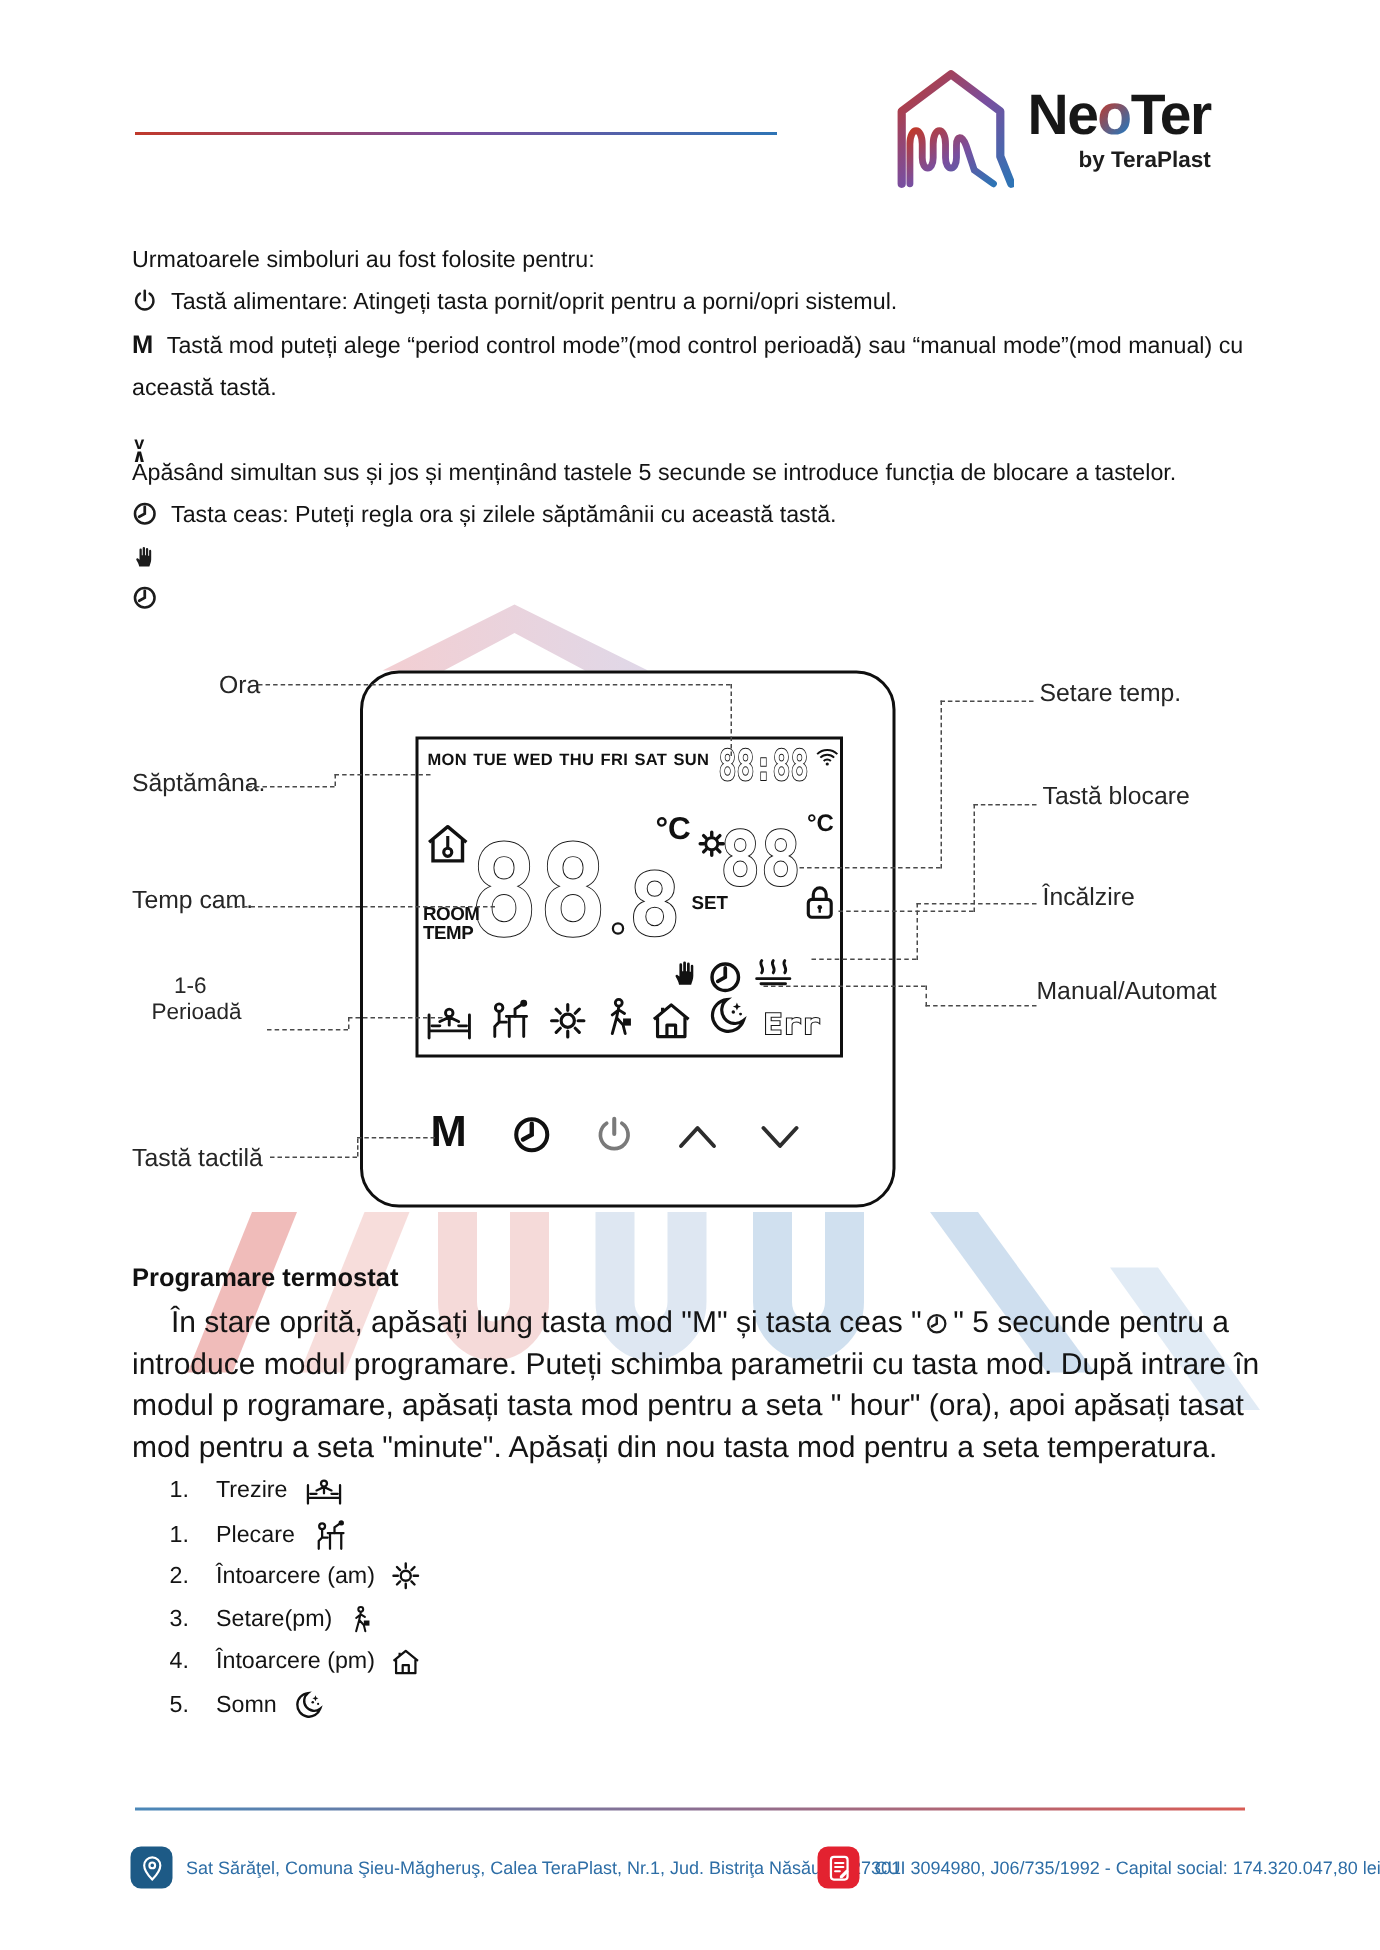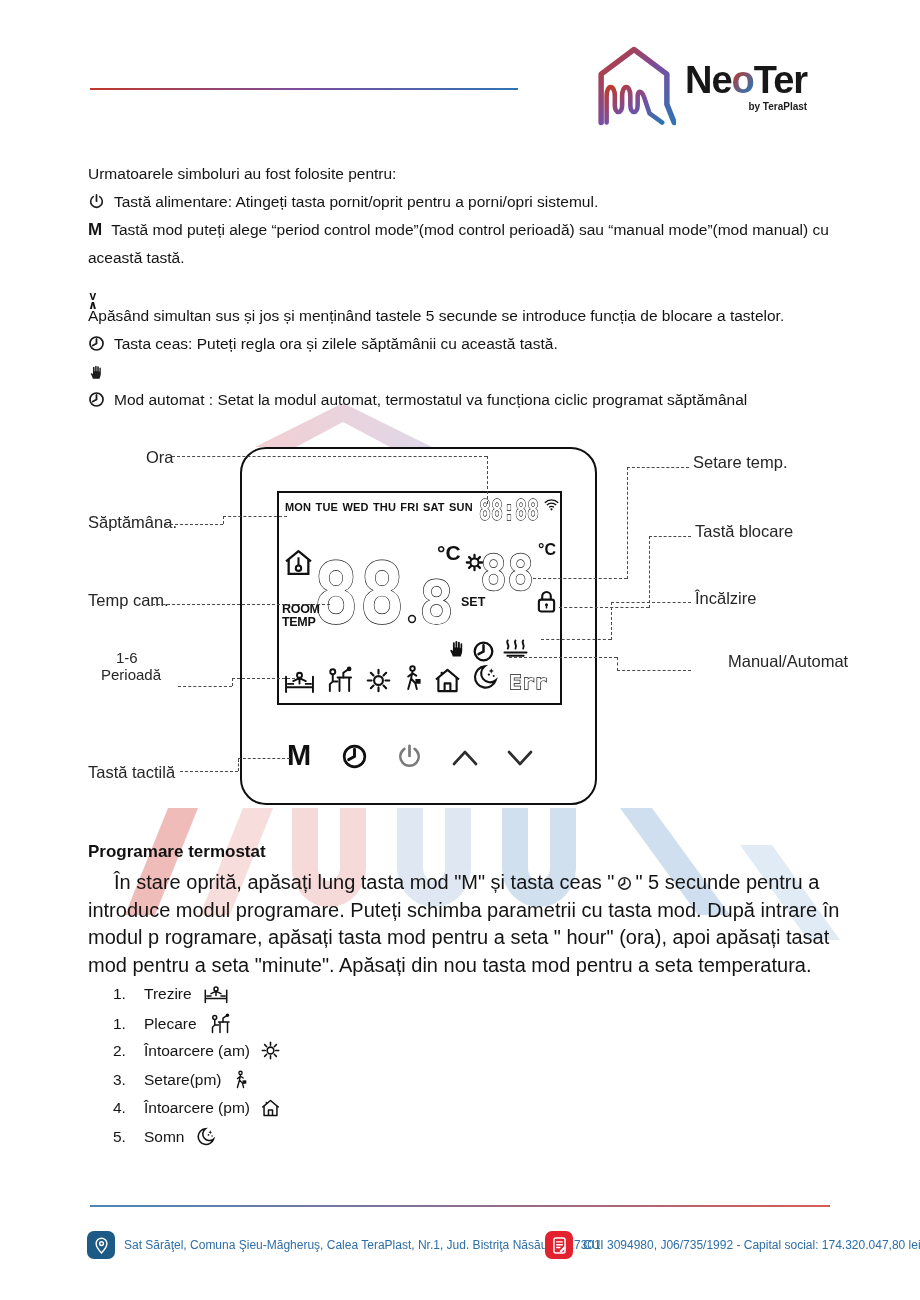--- a/index.html
+++ b/index.html
@@ -10,21 +10,21 @@
     color:#161616;
   }
   
   .hline{position:absolute;left:90px;top:88px;width:428px;height:2px;
     background:linear-gradient(to right,#c0392b,#7a4e9e,#2e74b5);}
   .logo{position:absolute;left:592px;top:42px;display:flex;align-items:center;gap:9px;z-index:3;}
   .brand{font-size:38px;font-weight:800;letter-spacing:-1px;color:#171717;line-height:1;}
   .brand .o-grad{background:linear-gradient(135deg,#c0392b 20%,#2e74b5 80%);
     -webkit-background-clip:text;background-clip:text;color:#a33a52;
     -webkit-text-fill-color:transparent;}
-  .tagline{font-size:10px;font-weight:700;color:#1d1d1d;text-align:right;margin-top:2px;}
+  .tagline{font-size:15px;font-weight:700;color:#1d1d1d;text-align:right;margin-top:2px;}
   
   .sym{position:absolute;left:88px;width:792px;font-size:15.5px;line-height:28px;color:#141414;z-index:2;}
   .ic{vertical-align:-3px;margin-right:9px;color:#1c1c1c;}
   .mkey{font-weight:800;font-size:17px;margin-right:9px;}
   .ud{display:inline-flex;flex-direction:column;align-items:center;font-size:12px;line-height:9px;
       font-weight:600;margin-right:10px;vertical-align:-7px;}
   
   .wm{position:absolute;left:80px;top:395px;z-index:1;pointer-events:none;}
   
   .dlayer{position:absolute;inset:0;z-index:2;}
@@ -232,21 +232,21 @@
 
 <div class="sym" style="top:358px">
   <svg class="ic" width="16" height="16">
       <use href="#i-hand"></use>
     </svg>
 </div>
 
 <div class="sym" style="top:386px">
   <svg class="ic" width="17" height="17">
       <use href="#i-clock"></use>
-    </svg><span>Mod automat : Setat la modul automat, termostatul va funcționa ciclic programat săptămânal</span>
+    </svg>
 </div>
 
 <div class="dlayer">
   <div class="t-body"></div>
   <div class="t-lcd"></div>
 
   <div class="lcd-days">MON TUE WED THU FRI SAT SUN</div>
   <svg class="seg" style="position:absolute;left:477px;top:494px" width="64" height="32">
     <text x="32" y="26" text-anchor="middle" font-size="28" textLength="60" lengthAdjust="spacingAndGlyphs">88:88</text>
   </svg>
@@ -328,21 +328,21 @@
 
   <div class="dlabel" style="left:146px;top:448px">Ora</div>
   <div class="dlabel" style="left:88px;top:513px">Săptămâna.</div>
   <div class="dlabel" style="left:88px;top:591px">Temp cam.</div>
   <div class="dlabel small" style="left:116px;top:649px">1-6</div>
   <div class="dlabel small" style="left:101px;top:666px">Perioadă</div>
   <div class="dlabel" style="left:88px;top:763px">Tastă tactilă</div>
   <div class="dlabel" style="left:693px;top:453px">Setare temp.</div>
   <div class="dlabel" style="left:695px;top:522px">Tastă blocare</div>
   <div class="dlabel" style="left:695px;top:589px">Încălzire</div>
-  <div class="dlabel" style="left:728px;top:652px">Manual/Automat</div>
+  <div class="dlabel" style="left:691px;top:652px">Manual/Automat</div>
 
   <div class="dash-h" style="left:172px;top:456px;width:315px"></div>
   <div class="dash-v" style="left:487px;top:456px;height:48px"></div>
   <div class="dash-h" style="left:165px;top:524px;width:58px"></div>
   <div class="dash-v" style="left:223px;top:516px;height:8px"></div>
   <div class="dash-h" style="left:223px;top:516px;width:64px"></div>
   <div class="dash-h" style="left:152px;top:604px;width:178px"></div>
   <div class="dash-h" style="left:178px;top:686px;width:54px"></div>
   <div class="dash-v" style="left:232px;top:678px;height:8px"></div>
   <div class="dash-h" style="left:232px;top:678px;width:63px"></div>

